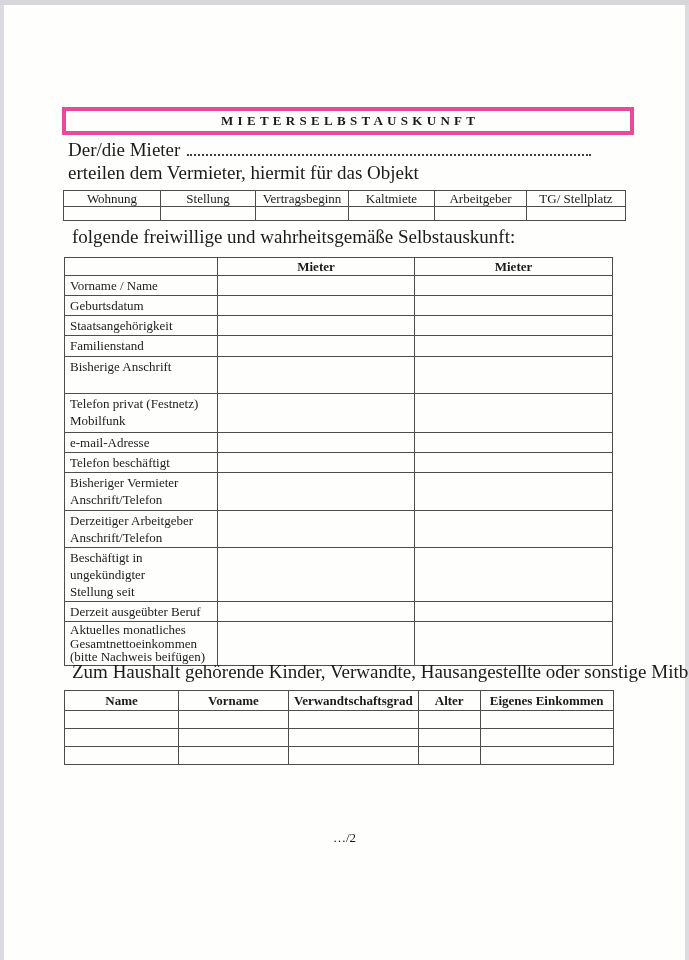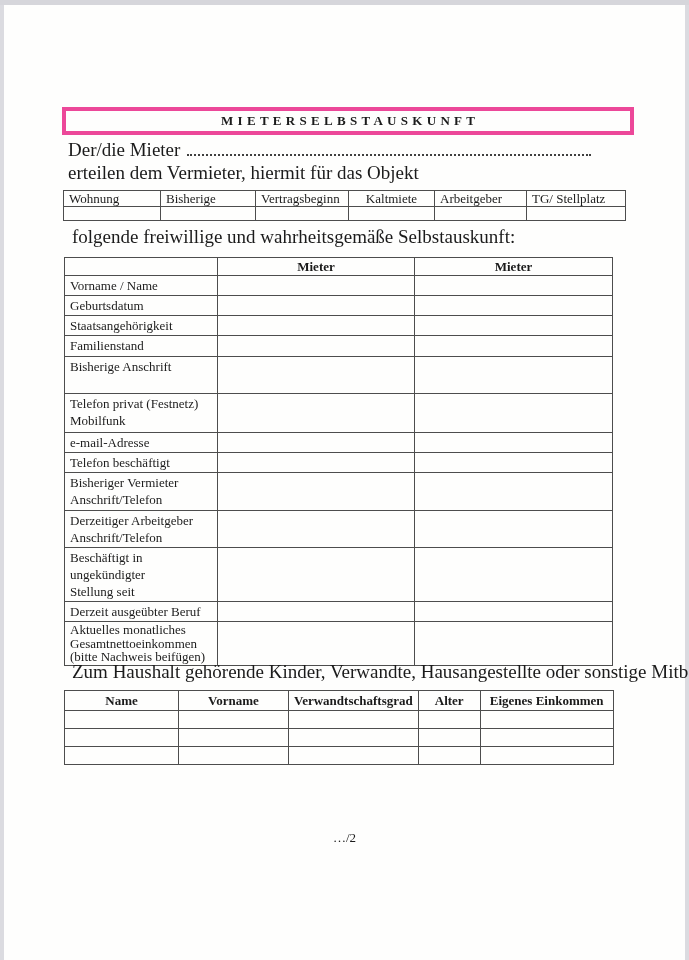--- a/index.html
+++ b/index.html
@@ -51,21 +51,21 @@
   td, th {
     border: 1px solid #4d4d4d;
     font-size: 13px;
     font-weight: normal;
     padding: 0 5px;
     overflow: hidden;
   }
 
   
   .object-table { left: 63px; top: 190px; }
-  .object-table th { text-align: left; height: 15px; line-height: 15px; }
+  .object-table th { text-align: center; height: 15px; line-height: 15px; }
   .object-table th.c { text-align: center; }
   .object-table td { height: 13px; }
 
   
   .tenant-table { left: 64px; top: 257px; }
   .tenant-table th { font-weight: bold; text-align: center; height: 17px; }
   .tenant-table td { vertical-align: top; line-height: 17px; padding: 1px 5px; }
   .tenant-table td.lbl { white-space: pre-line; }
   tr.rh-1  td { height: 16px; }
   tr.rh-f  td { height: 18px; }
@@ -105,21 +105,21 @@
       <col style="width:97px">
       <col style="width:95px">
       <col style="width:93px">
       <col style="width:86px">
       <col style="width:92px">
       <col style="width:99px">
     </colgroup>
   <tbody>
       <tr>
     <th>Wohnung</th>
-    <th>Bisherige</th>
+    <th>Stellung</th>
     <th>Vertragsbeginn</th>
     <th class="c">Kaltmiete</th>
     <th>Arbeitgeber</th>
     <th>TG/ Stellplatz</th>
   </tr>
   <tr>
     <td></td>
     <td></td>
     <td></td>
     <td></td>

